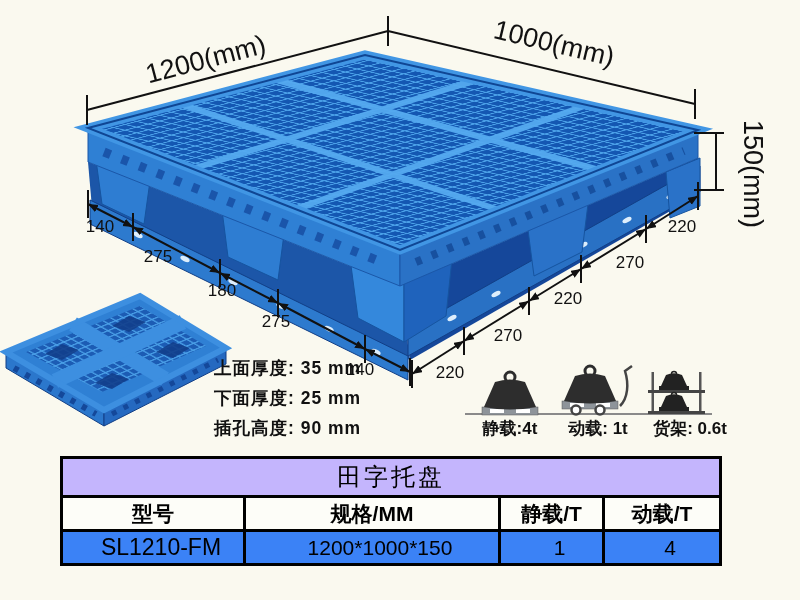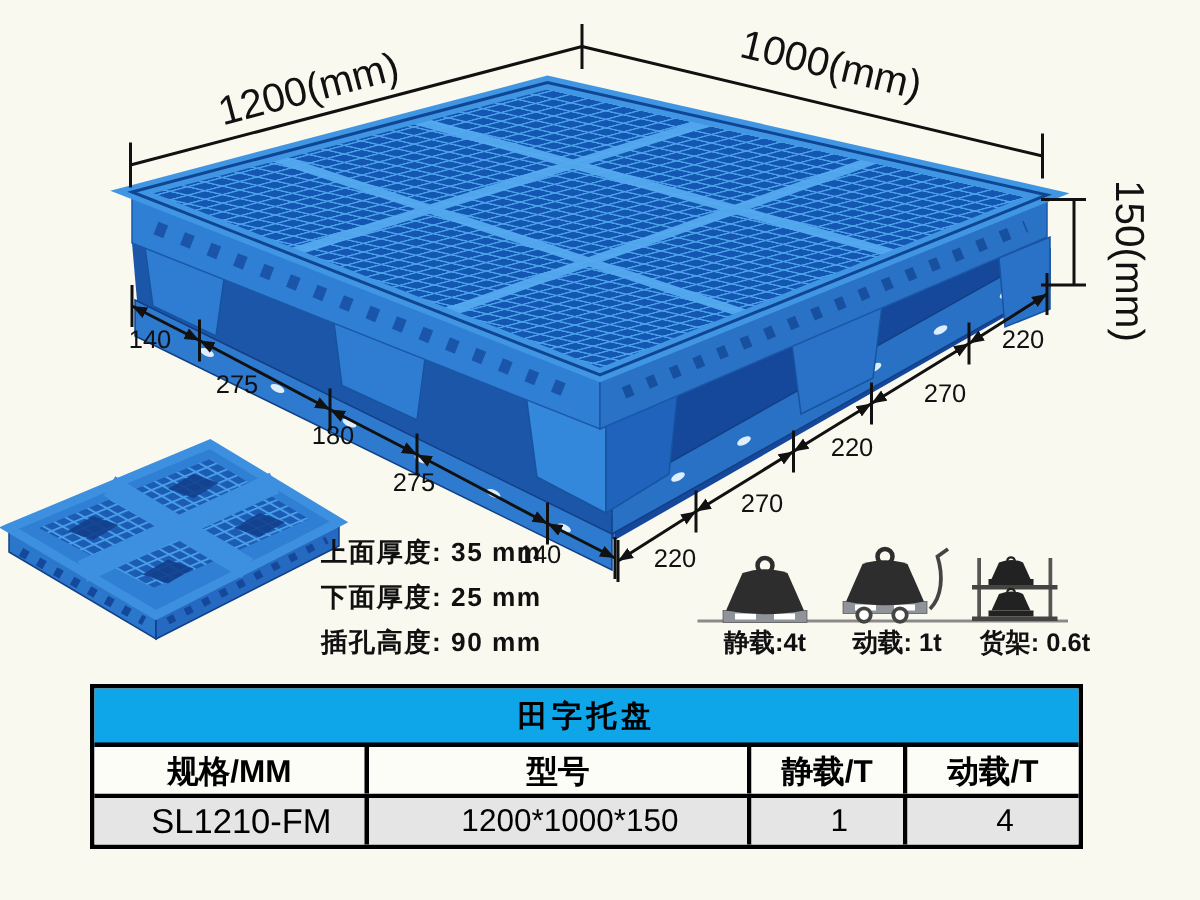--- a/index.html
+++ b/index.html
@@ -12,33 +12,33 @@
   .dim-big{font-size:27px;}
   .dim-small{font-size:17px;}
   .note-text{font-size:17.5px;font-weight:700;letter-spacing:1px;}
   .load-label{font-size:17px;font-weight:700;}
   
   .spec{
     position:absolute;left:60px;top:456px;width:662px;
     border:3px solid #000;box-sizing:border-box;background:#fdfdf8;
   }
   .spec .t-title{
-    height:36px;background:#0ea5e9;border-bottom:3px solid #000;
+    height:36px;background:#c4b5fd;border-bottom:3px solid #000;
     display:flex;align-items:center;justify-content:center;
-    font-size:20px;font-weight:700;letter-spacing:3px;color:#000;
+    font-size:24px;font-weight:400;letter-spacing:3px;color:#000;
   }
   .spec .t-grid{display:grid;grid-template-columns:183px 255px 104px 1fr;}
   .spec .t-grid .cell{
     height:31px;display:flex;align-items:center;justify-content:center;
     border-right:3px solid #000;color:#000;
   }
   .spec .t-grid .cell:last-child{border-right:none;}
   .spec .head .cell{background:#fdfdf8;font-size:21px;font-weight:700;}
   .spec .data{border-top:3px solid #000;}
-  .spec .data .cell{background:#e5e5e5;font-size:21px;padding-left:16px;}
+  .spec .data .cell{background:#3b82f6;font-size:21px;padding-left:16px;}
   .spec .data .cell.model{font-size:23px;}
 </style>
 </head>
 <body>
 
 
 
 <svg width="800" height="600" viewBox="0 0 800 600">
   <defs>
     <marker id="ah" markerWidth="11" markerHeight="9" refX="10" refY="4" orient="auto-start-reverse" markerUnits="userSpaceOnUse">
@@ -235,22 +235,22 @@
     <text class="load-label" text-anchor="middle" x="510" y="434">静载:4t</text>
     <text class="load-label" text-anchor="middle" x="598" y="434">动载: 1t</text>
     <text class="load-label" text-anchor="middle" x="690" y="434">货架: 0.6t</text>
   </g>
 </svg>
 
 
 <div class="spec">
   <div class="t-title">田字托盘</div>
   <div class="t-grid head">
+    <div class="cell">型号</div>
     <div class="cell">规格/MM</div>
-    <div class="cell">型号</div>
     <div class="cell">静载/T</div>
     <div class="cell">动载/T</div>
   </div>
   <div class="t-grid data">
     <div class="cell model">SL1210-FM</div>
     <div class="cell">1200*1000*150</div>
     <div class="cell">1</div>
     <div class="cell">4</div>
   </div>
 </div>

